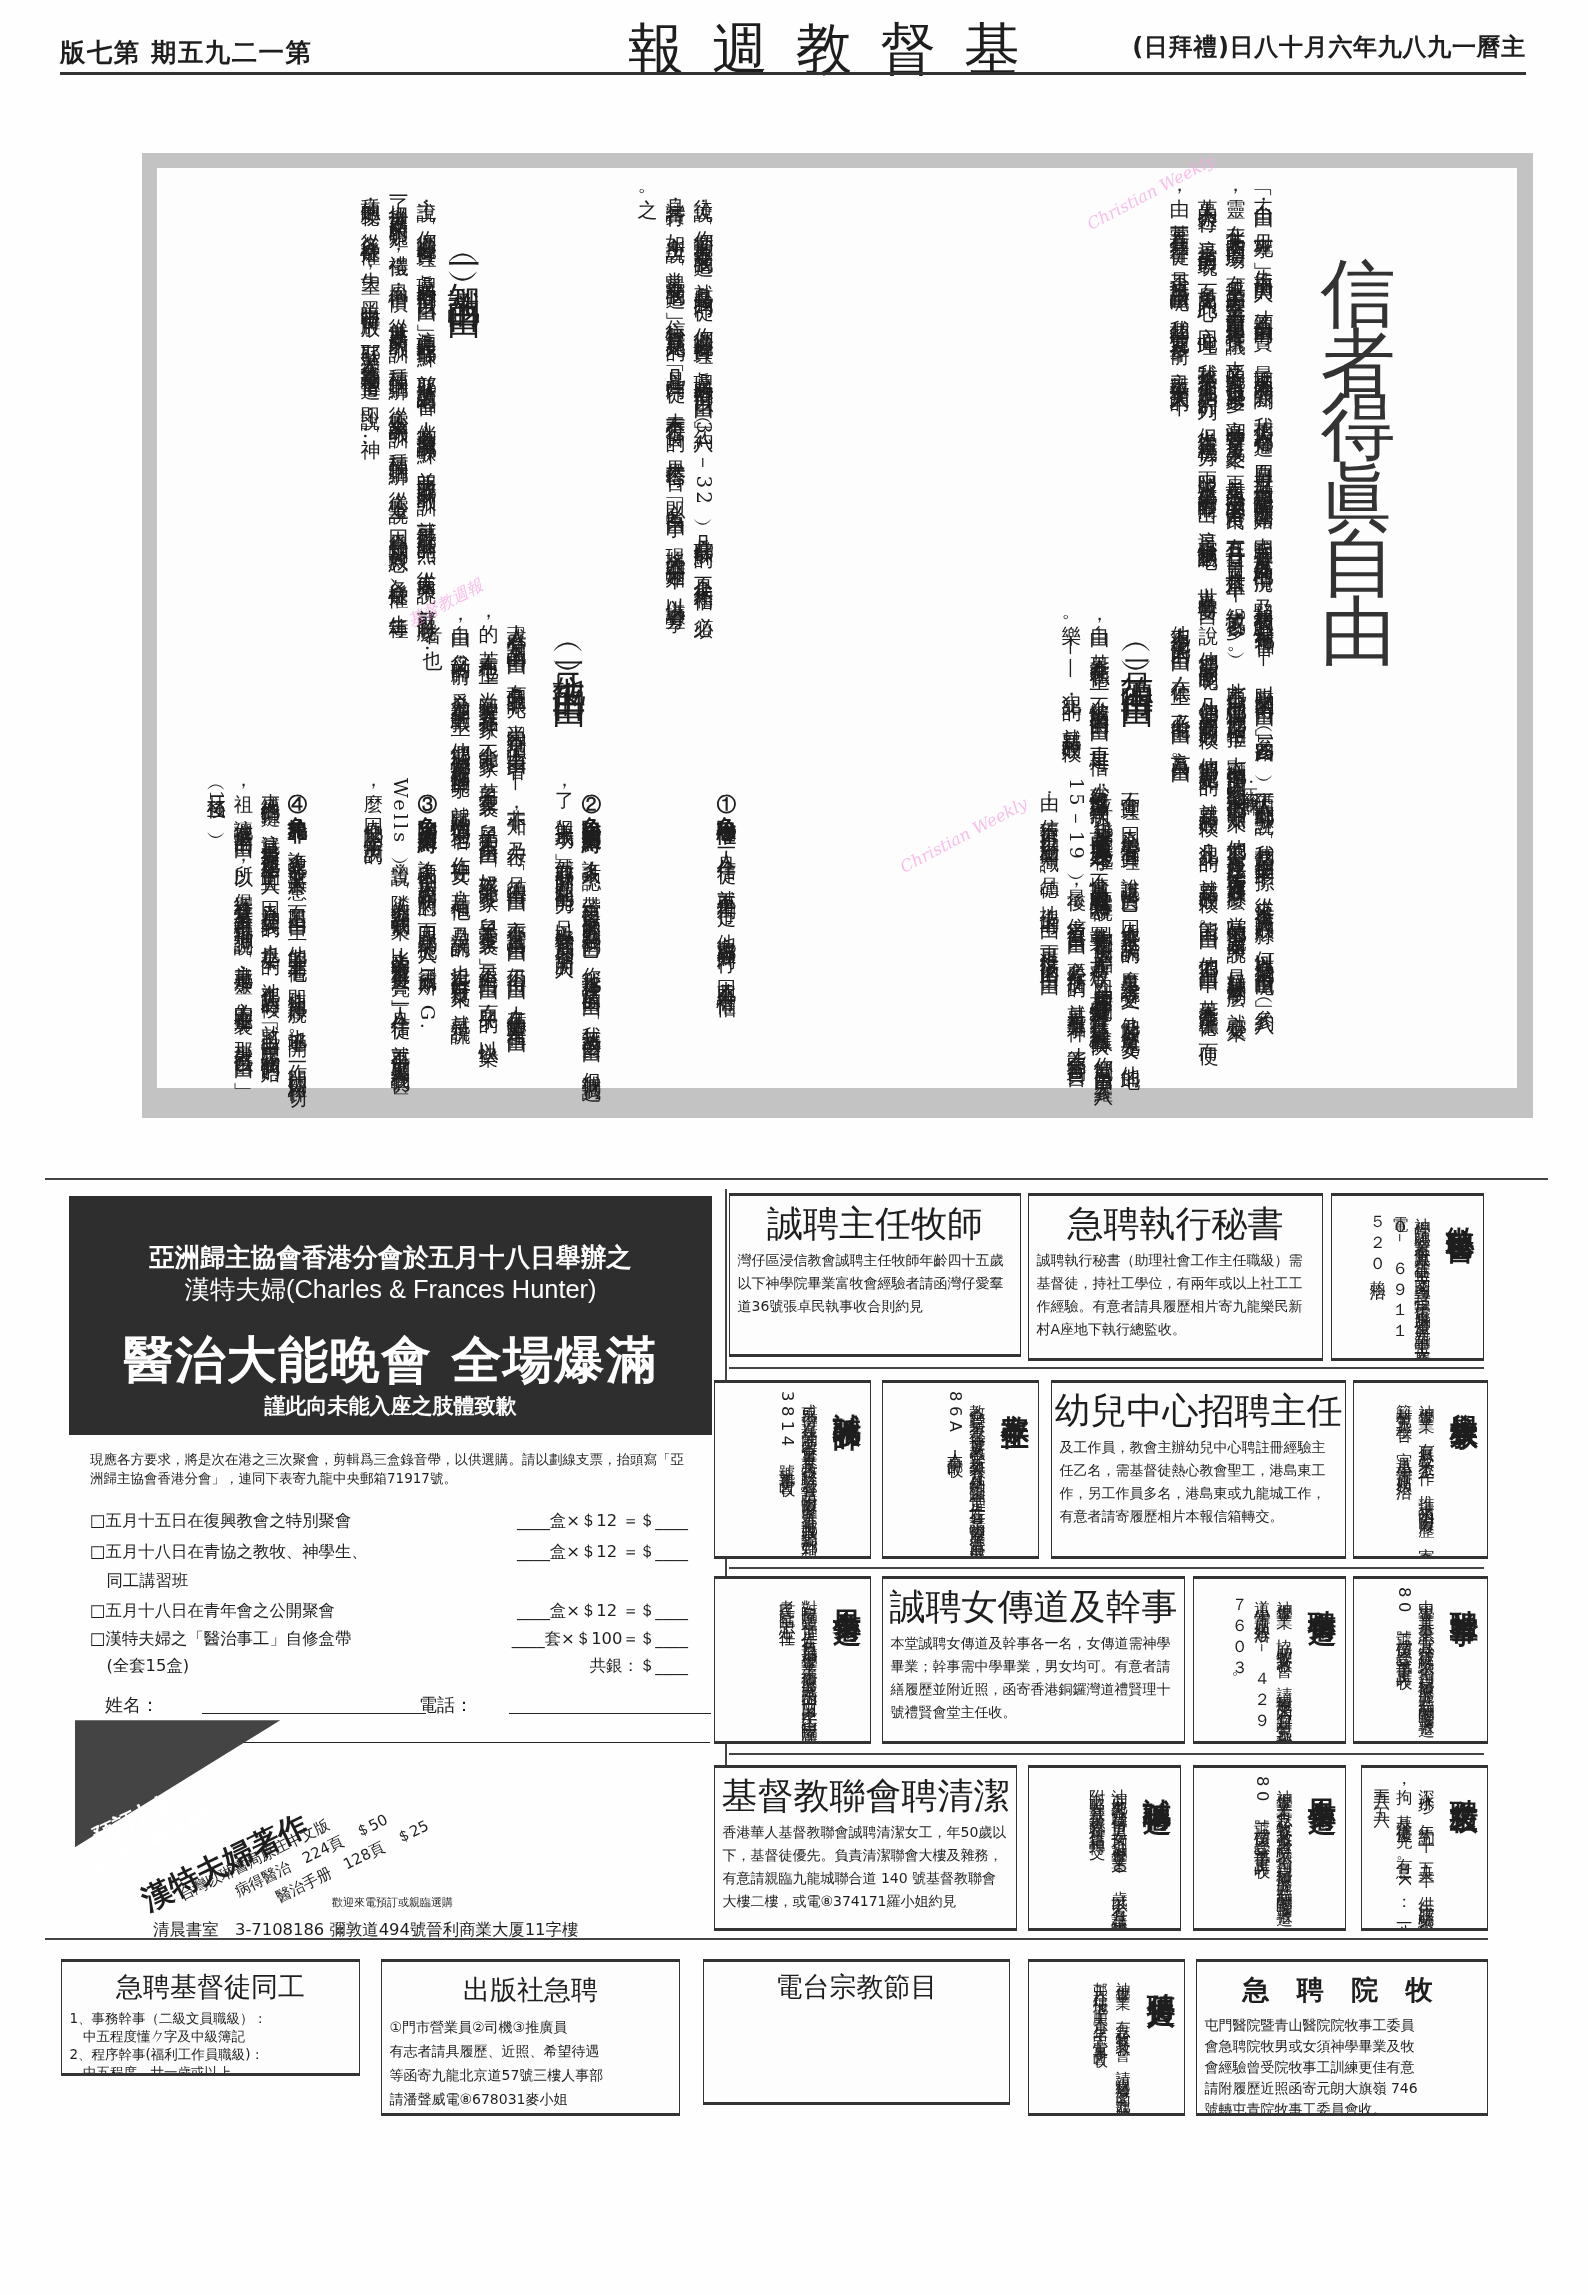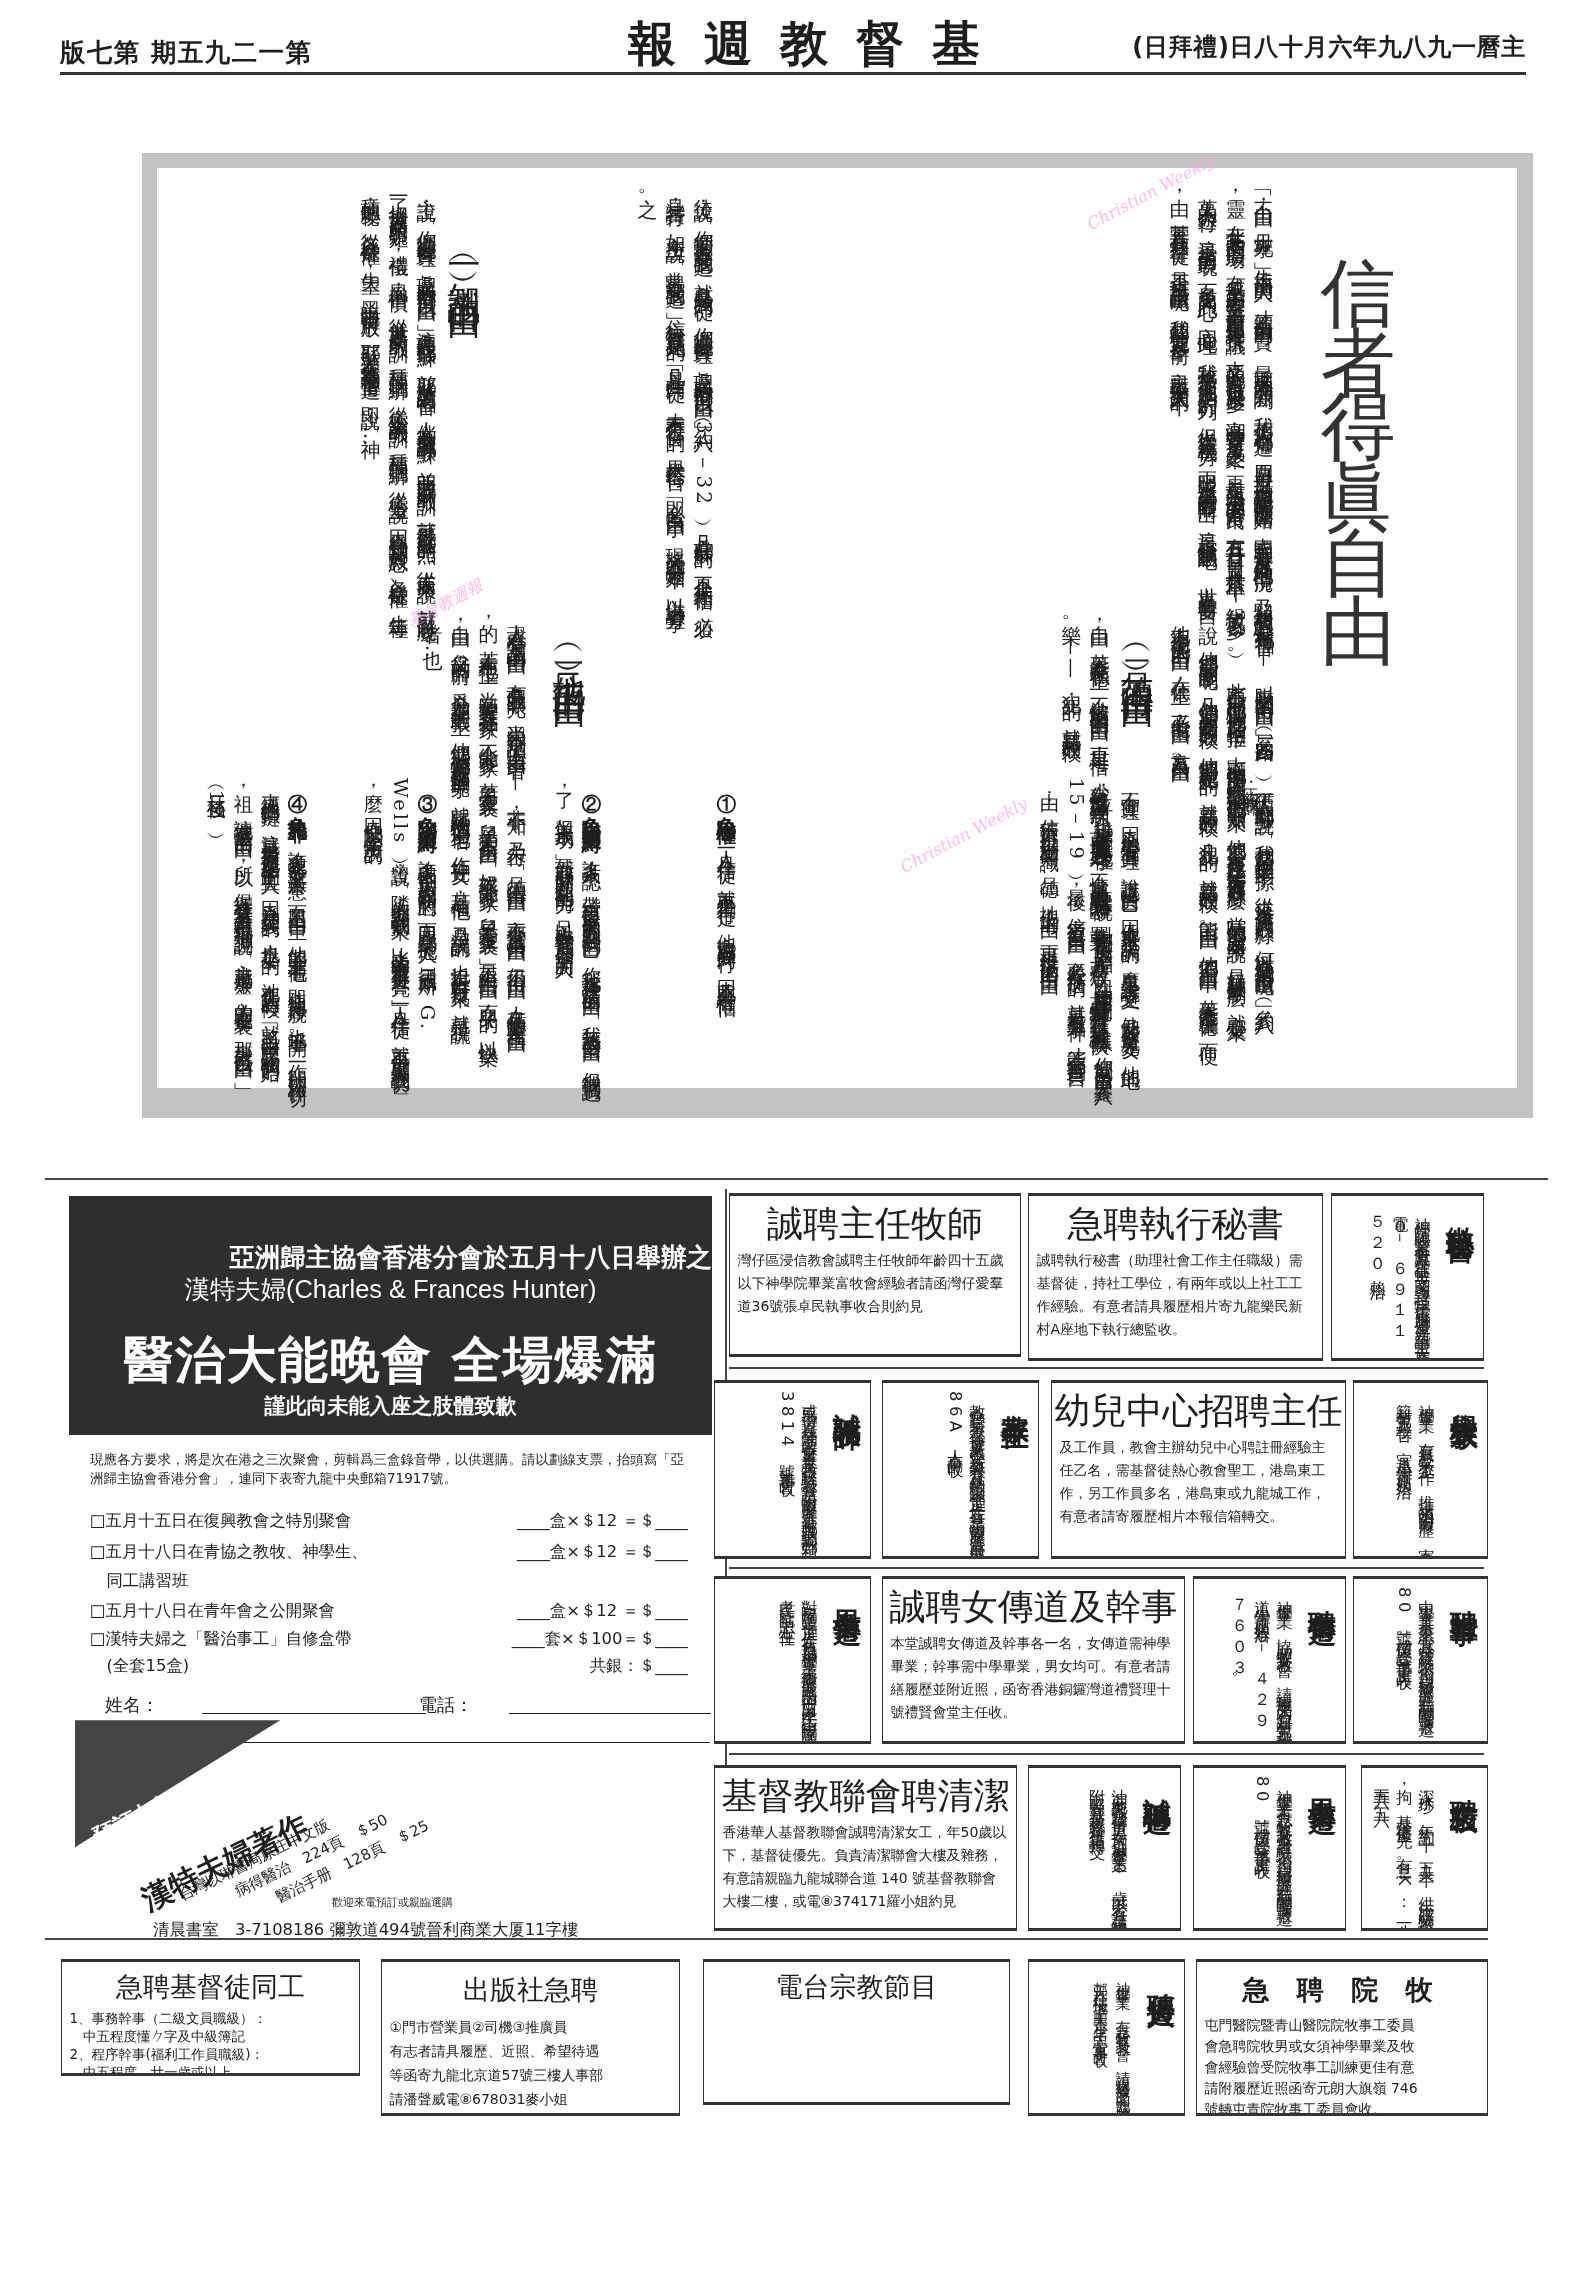--- a/index.html
+++ b/index.html
@@ -2,40 +2,40 @@
 <html style="font-size:12px"><head>
 <meta charset="utf-8">
 <style>
   * { box-sizing: border-box; margin: 0; padding: 0; }
   html, body { width: 1588px; height: 2295px; background: #fefefe; overflow: hidden; }
   body { position: relative; font-family: "DejaVu Serif", serif; color: #1e1e1e; }
 
   
   .masthead { position: absolute; left: 60px; top: 0; width: 1466px; height: 82px; }
   .mh-left { position: absolute; left: 0; top: 36px; font-family: "DejaVu Sans", sans-serif; font-weight: bold; font-size: 25.4px; letter-spacing: 1.5px; }
-  .mh-center { position: absolute; left: 568px; top: 12px; font-size: 48px; letter-spacing: 28px; font-weight: bold; }
+  .mh-center { position: absolute; left: 568px; top: 12px; font-size: 56px; letter-spacing: 28px; font-weight: normal; }
   .mh-right { position: absolute; right: 0; top: 31px; font-family: "DejaVu Sans", sans-serif; font-weight: bold; font-size: 24px; letter-spacing: 0.7px; }
   .mh-rule { position: absolute; left: 0; top: 72px; width: 1466px; height: 3px; background: #333; }
 
   
   .article { position: absolute; left: 142px; top: 153px; width: 1406px; height: 965px; }
   .article-frame { position: absolute; left: 0; top: 0; width: 1391px; height: 965px; background: #c3c3c3; }
   .article-inner { position: absolute; left: 15px; top: 15px; width: 1137px; height: 920px; background: #fdfdfd; }
   .title-band { position: absolute; left: 1151px; top: 15px; width: 224px; height: 920px; background: #fdfdfd; }
   .title-v { position: absolute; left: 1166px; top: 45px; writing-mode: vertical-rl; font-family: "DejaVu Sans", sans-serif; font-size: 75px; letter-spacing: 67px; color: #333; }
   .byline { position: absolute; left: 1099px; top: 621px; writing-mode: vertical-rl; font-size: 15px; letter-spacing: 3px; }
 
   .col-block { position: absolute; writing-mode: vertical-rl; font-size: 20px; line-height: 28px; letter-spacing: 3px; }
   .subhead { position: absolute; writing-mode: vertical-rl; font-size: 33px; font-family: "DejaVu Sans", sans-serif; letter-spacing: 4.5px; }
   .bold { font-weight: bold; }
 
   
   .ad-big { position: absolute; left: 60px; top: 1196px; width: 665px; height: 733px; }
   .ad-black { position: absolute; left: 9px; top: 0; width: 643px; height: 239px; background: #2e2e2e; color: #fff; text-align: center; font-family: "DejaVu Sans", sans-serif; }
-  .ad-black .l1 { position: absolute; left: 0; right: 0; top: 45px; font-size: 25.4px; font-weight: bold; text-align: right; }
+  .ad-black .l1 { position: absolute; left: 0; right: 0; top: 45px; font-size: 25.4px; font-weight: bold; }
   .ad-black .l2 { position: absolute; left: 0; right: 0; top: 77px; font-size: 25.4px; font-family: "Liberation Sans", sans-serif; }
   .ad-black .l3 { position: absolute; left: 0; right: 0; top: 131px; font-size: 50px; font-weight: bold; letter-spacing: 1.5px; }
   .ad-black .l4 { position: absolute; left: 0; right: 0; top: 196px; font-size: 21px; font-weight: bold; }
   .order-text { position: absolute; left: 30px; top: 254px; width: 598px; font-size: 13.5px; line-height: 19.4px; font-family: "DejaVu Sans", sans-serif; }
   .order-row { position: absolute; left: 30px; width: 598px; font-size: 16.4px; font-family: "DejaVu Sans", sans-serif; }
   .order-row .name { position: absolute; left: 0; }
   .order-row .calc { position: absolute; right: 0; }
   .field-line { position: absolute; border-bottom: 1.5px solid #222; }
   .diag { position: absolute; font-family: "DejaVu Sans", sans-serif; transform-origin: left top; transform: rotate(-26deg); white-space: nowrap; }
   .store-l1 { position: absolute; left: 0; right: 0; top: 1895px; text-align: center; font-size: 11px; font-family: "DejaVu Sans", sans-serif; }

